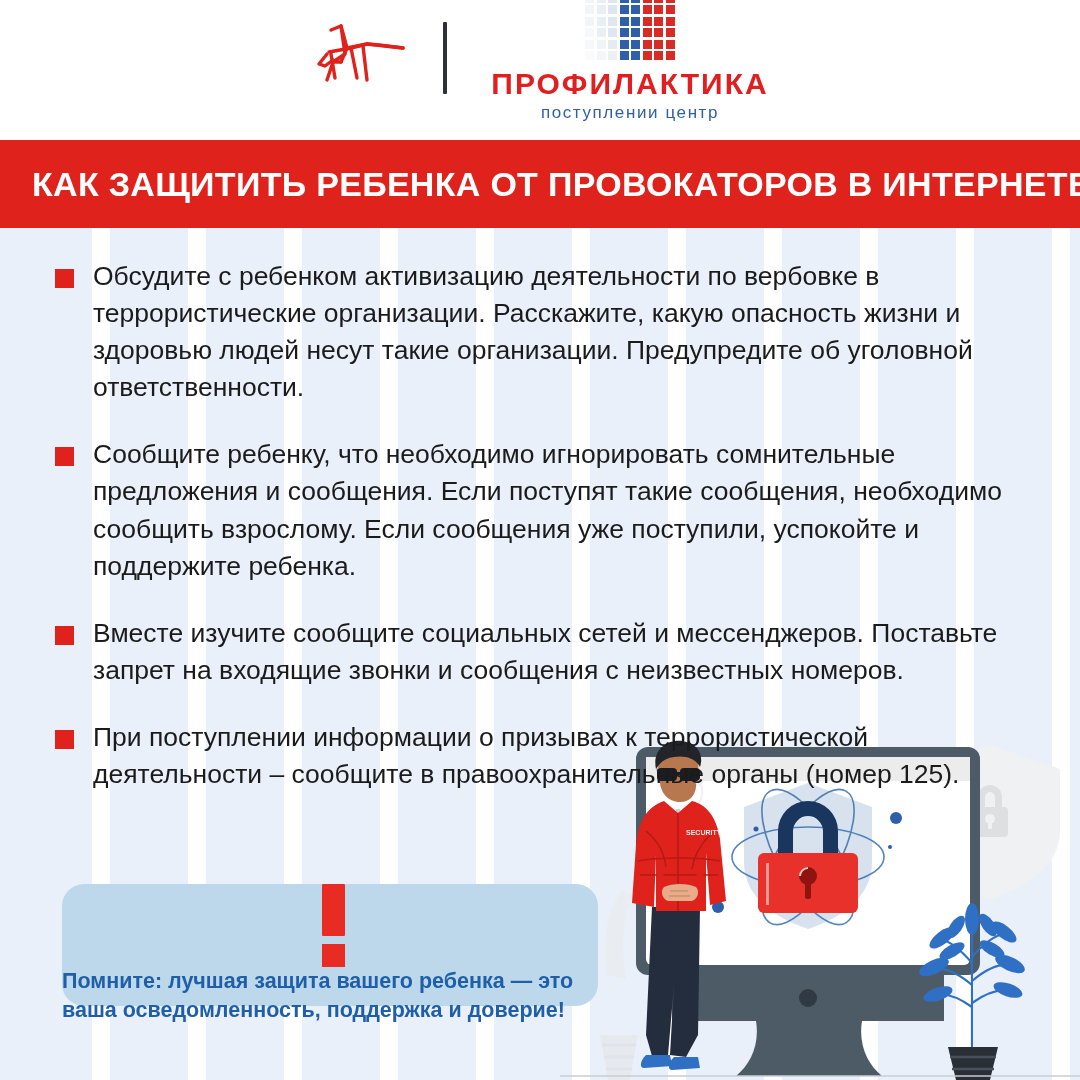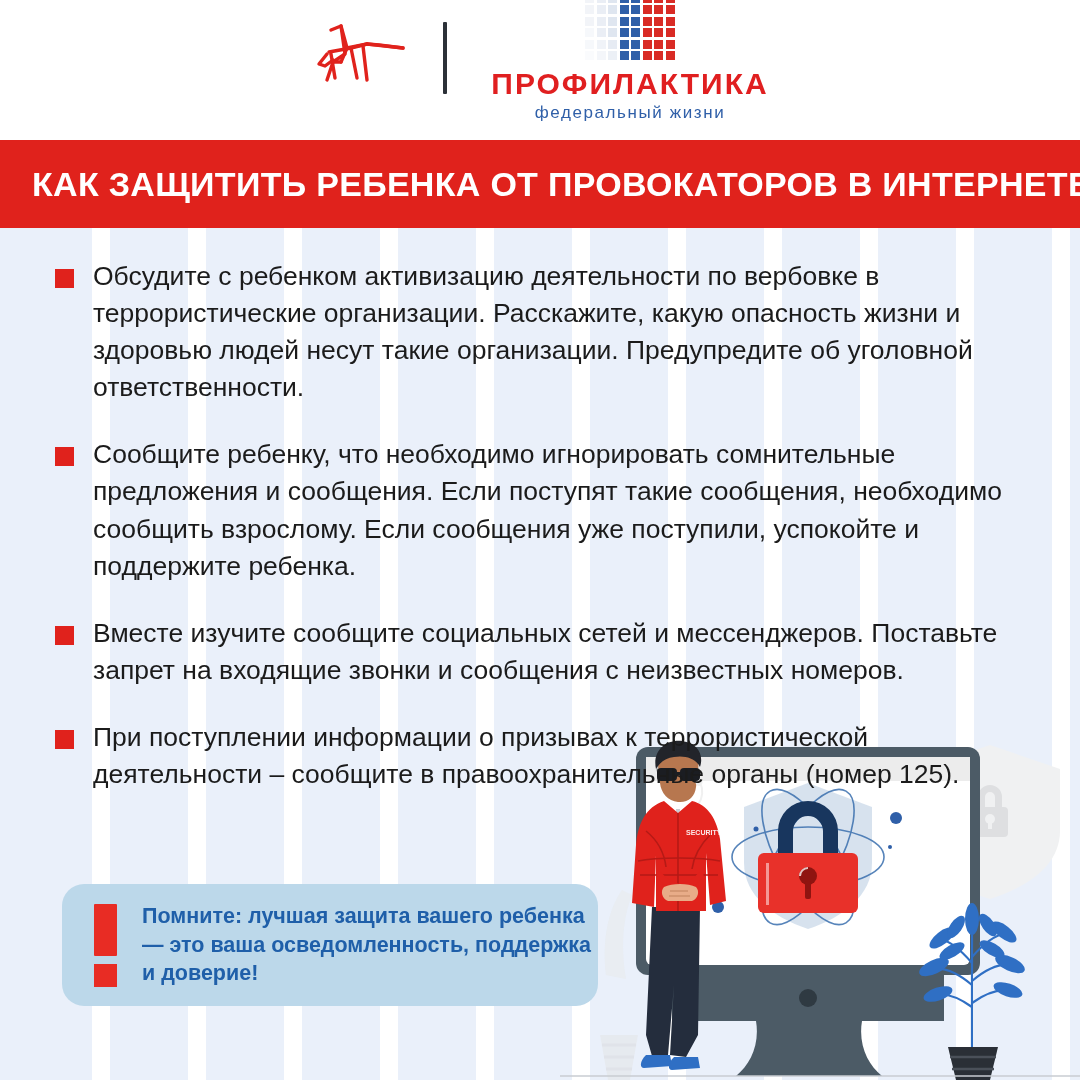--- a/index.html
+++ b/index.html
@@ -69,21 +69,21 @@
   }
   .bullet-text{
     font-size:26.5px;line-height:1.40;color:#1b1b1b;
     font-family:"Liberation Sans", sans-serif;
   }
 
   
   .callout{
     position:absolute;left:62px;top:884px;width:536px;height:122px;
     background:#bcd8ea;border-radius:22px;z-index:6;
-    display:flex;align-items:center;
+    display:flex;align-items:center;flex-direction:column;
   }
   .excl{
     flex:0 0 auto;width:26px;margin-left:30px;margin-right:24px;
     display:flex;flex-direction:column;align-items:center;
   }
   .excl-bar{width:23px;height:52px;background:#e82c24;border-radius:1px;}
   .excl-dot{width:23px;height:23px;background:#e82c24;margin-top:8px;}
   .callout-text{
     color:#1f5fa9;font-size:21.5px;font-weight:bold;line-height:1.34;
   }
@@ -163,21 +163,21 @@
         <i style="background:#fafbfd"></i>
           <i style="background:#f4f6fa"></i>
           <i style="background:#ecf0f6"></i>
           <i style="background:#2f5fa8"></i>
           <i style="background:#2f5fa8"></i>
           <i style="background:#d92b25"></i>
           <i style="background:#d92b25"></i>
           <i style="background:#d92b25"></i>
       </div>
       <div class="logo-word">ПРОФИЛАКТИКА</div>
-      <div class="logo-sub">федеральный жизни</div>
+      <div class="logo-sub">поступлении центр</div>
     </div>
   </div>
 
   <div class="banner">
     <div class="banner-title">КАК ЗАЩИТИТЬ РЕБЕНКА ОТ ПРОВОКАТОРОВ В ИНТЕРНЕТЕ?</div>
   </div>
 
   <div class="bullets">
     <div class="bullet">
       <span class="bullet-mark"></span>

